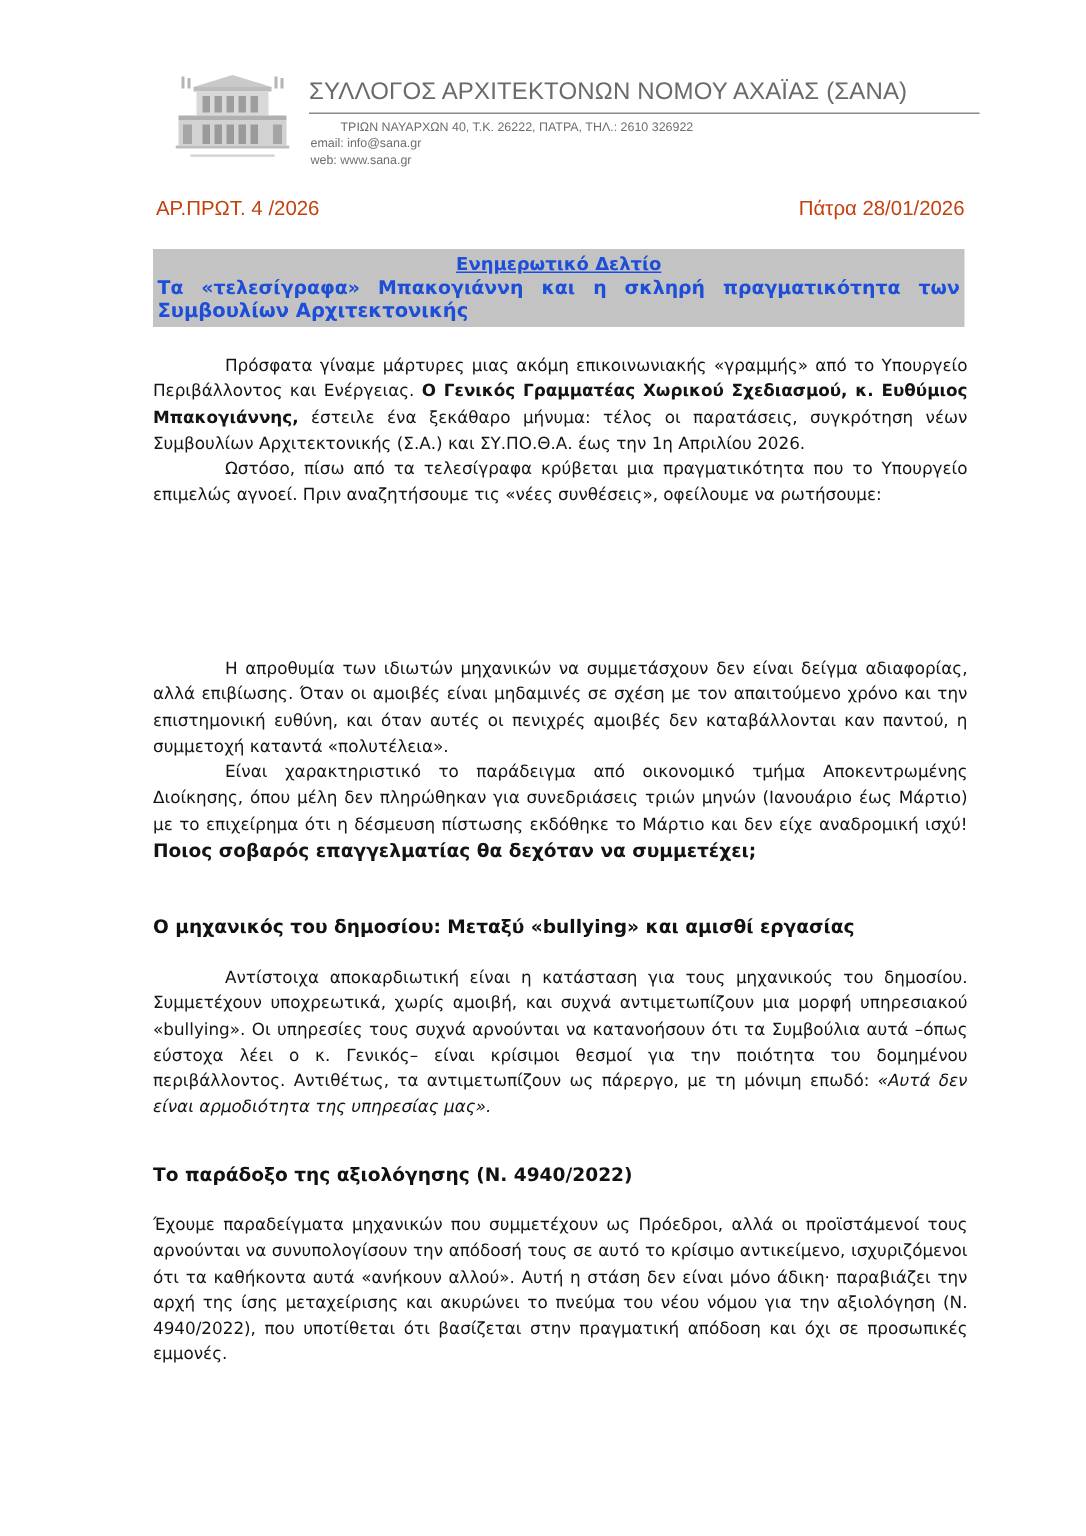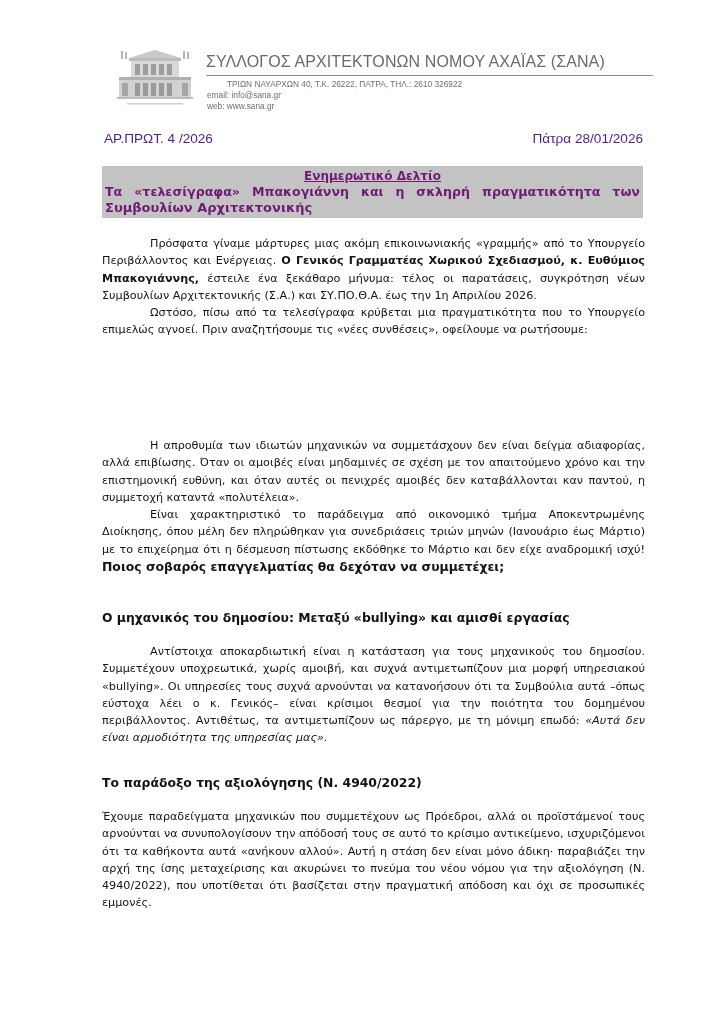--- a/index.html
+++ b/index.html
@@ -9,26 +9,26 @@
   
   .logo { position: absolute; left: 117px; top: 47px; width: 76px; height: 60px; }
   .org-title { position: absolute; left: 206px; top: 53px; font-family: "Liberation Sans", sans-serif; font-size: 16px; color: #6a6a6a; letter-spacing: 0.1px; white-space: nowrap; }
   .org-rule { position: absolute; left: 206px; top: 75px; width: 447px; height: 1px; background: #8a8a8a; }
   .org-line { position: absolute; left: 207px; font-family: "Liberation Sans", sans-serif; font-size: 8.3px; color: #6e6e6e; white-space: nowrap; }
   .org-addr { top: 79px; margin-left: 20px; }
   .org-email { top: 90px; }
   .org-web { top: 101px; }
 
   
-  .meta { position: absolute; top: 131px; font-family: "Liberation Sans", sans-serif; font-size: 13.6px; color: #4c1d95; white-space: nowrap; }
+  .meta { position: absolute; top: 131px; font-family: "Liberation Sans", sans-serif; font-size: 13.6px; color: #c2410c; white-space: nowrap; }
   .protocol { left: 104px; }
   .date { right: 81px; }
 
   
-  .title-box { position: absolute; left: 102px; top: 166px; width: 541px; height: 52px; background: #c3c3c3; font-family: "DejaVu Sans", sans-serif; font-weight: bold; color: #701a75; }
+  .title-box { position: absolute; left: 102px; top: 166px; width: 541px; height: 52px; background: #c3c3c3; font-family: "DejaVu Sans", sans-serif; font-weight: bold; color: #1d4ed8; }
   .title-box .kicker { text-align: center; font-size: 12px; line-height: 15px; text-decoration: underline; padding-top: 3px; }
   .title-box .hl1 { display: flex; justify-content: space-between; padding: 0 3px; font-size: 12.6px; line-height: 16px; }
   .title-box .hl2 { padding: 0 3px; font-size: 13px; line-height: 16px; }
 
   
   .body { position: absolute; left: 102px; width: 543px; font-family: "DejaVu Sans", sans-serif; font-size: 11.2px; line-height: 17.3px; color: #141414; }
   .body p { margin: 0; text-align: justify; }
   .body p.indent { text-indent: 48px; }
   .body b { font-weight: bold; }
   .body i { font-style: italic; }

